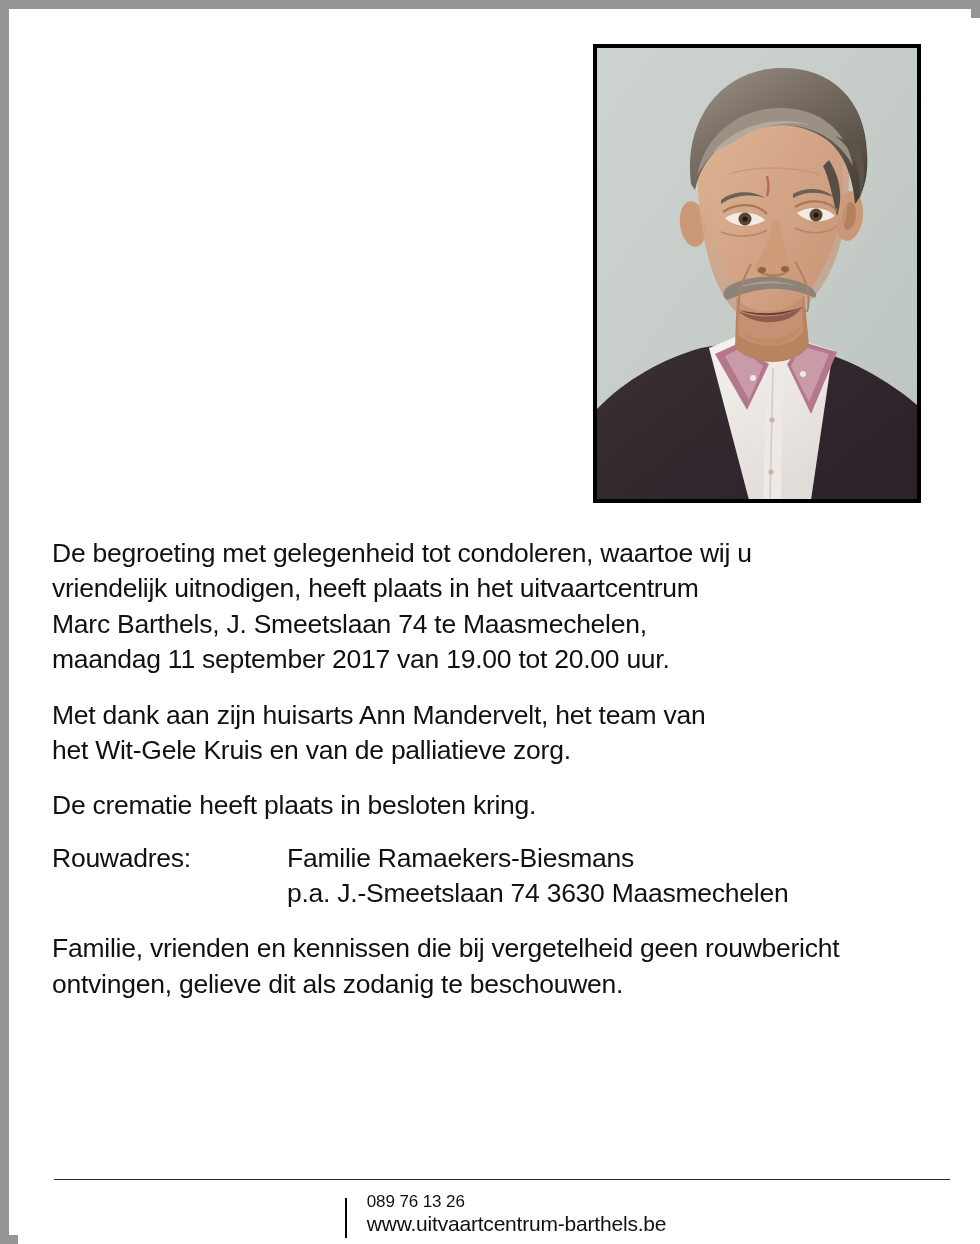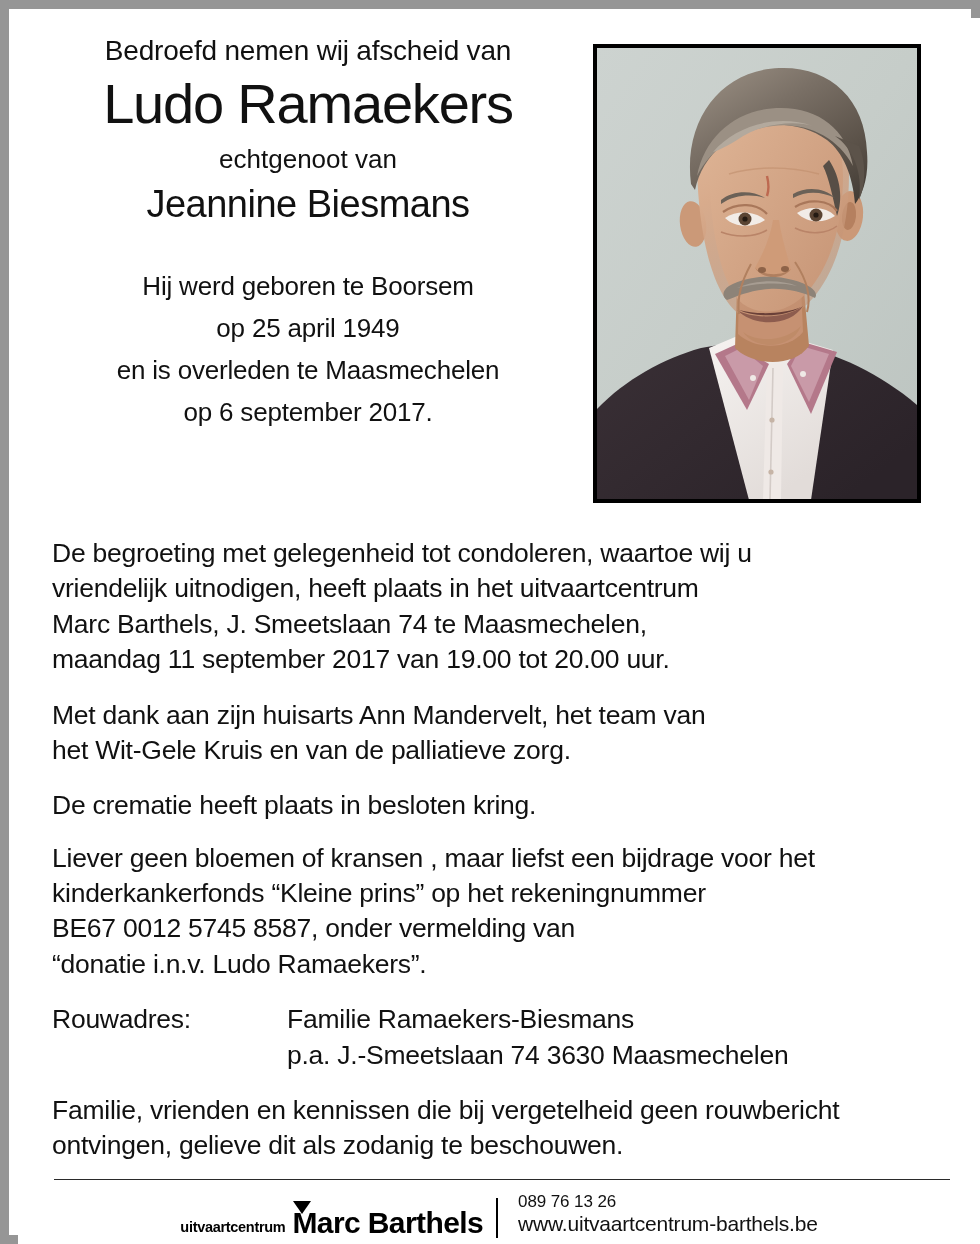--- a/index.html
+++ b/index.html
@@ -200,31 +200,20 @@
   }
 </style>
 </head>
 <body>
 
 <div class="card-frame">
   <div class="card-inner">
 
     <div class="header">
 
-      <div class="name-block">
-        <p class="line-intro">Bedroefd nemen wij afscheid van</p>
-        <p class="line-name">Ludo Ramaekers</p>
-        <p class="line-rel">echtgenoot van</p>
-        <p class="line-spouse">Jeannine Biesmans</p>
-
-        <p class="bio-line">Hij werd geboren te Boorsem</p>
-        <p class="bio-line">op 25 april 1949</p>
-        <p class="bio-line">en is overleden te Maasmechelen</p>
-        <p class="bio-line">op 6 september 2017.</p>
-      </div>
 
       <div class="photo">
         <svg viewBox="0 0 320 451" preserveAspectRatio="xMidYMid slice">
           <defs>
             <linearGradient id="bgGrad" x1="0" y1="0" x2="1" y2="1">
               <stop offset="0%" stop-color="#cdd3d0"></stop>
               <stop offset="50%" stop-color="#c6cdc9"></stop>
               <stop offset="100%" stop-color="#bcc4c0"></stop>
             </linearGradient>
             <linearGradient id="skin" x1="0" y1="0" x2="0.4" y2="1">
@@ -330,45 +319,34 @@
     </div>
 
     <div class="body-text">
       <p class="para">De begroeting met gelegenheid tot condoleren, waartoe wij u
 vriendelijk uitnodigen, heeft plaats in het uitvaartcentrum
 Marc Barthels, J. Smeetslaan 74 te Maasmechelen,
 maandag 11 september 2017 van 19.00 tot 20.00 uur.</p>
       <p class="para">Met dank aan zijn huisarts Ann Mandervelt, het team van
 het Wit-Gele Kruis en van de palliatieve zorg.</p>
       <p class="para tight">De crematie heeft plaats in besloten kring.</p>
-      <p class="para">Liever geen bloemen of kransen , maar liefst een bijdrage voor het
-kinderkankerfonds “Kleine prins” op het rekeningnummer
-BE67 0012 5745 8587, onder vermelding van
-“donatie i.n.v. Ludo Ramaekers”.</p>
 
       <div class="rouwadres">
         <span class="rouwadres-label">Rouwadres:</span>
         <span class="rouwadres-value">Familie Ramaekers-Biesmans
 p.a. J.-Smeetslaan 74   3630 Maasmechelen</span>
       </div>
 
       <p class="para">Familie, vrienden en kennissen die bij vergetelheid geen rouwbericht
 ontvingen, gelieve dit als zodanig te beschouwen.</p>
     </div>
 
     <div class="footer-rule"></div>
 
     <div class="footer">
-      <div class="logo-wrap">
-        <span class="logo-sub">uitvaartcentrum</span>
-        <span class="logo-mark">
-          <span class="logo-triangle"></span>
-          <span class="logo-main">Marc Barthels</span>
-        </span>
-      </div>
       <div class="logo-divider"></div>
       <div class="contact">
         <div class="contact-phone">089 76 13 26</div>
         <div class="contact-web">www.uitvaartcentrum-barthels.be</div>
       </div>
     </div>
 
   </div>
 </div>
 

